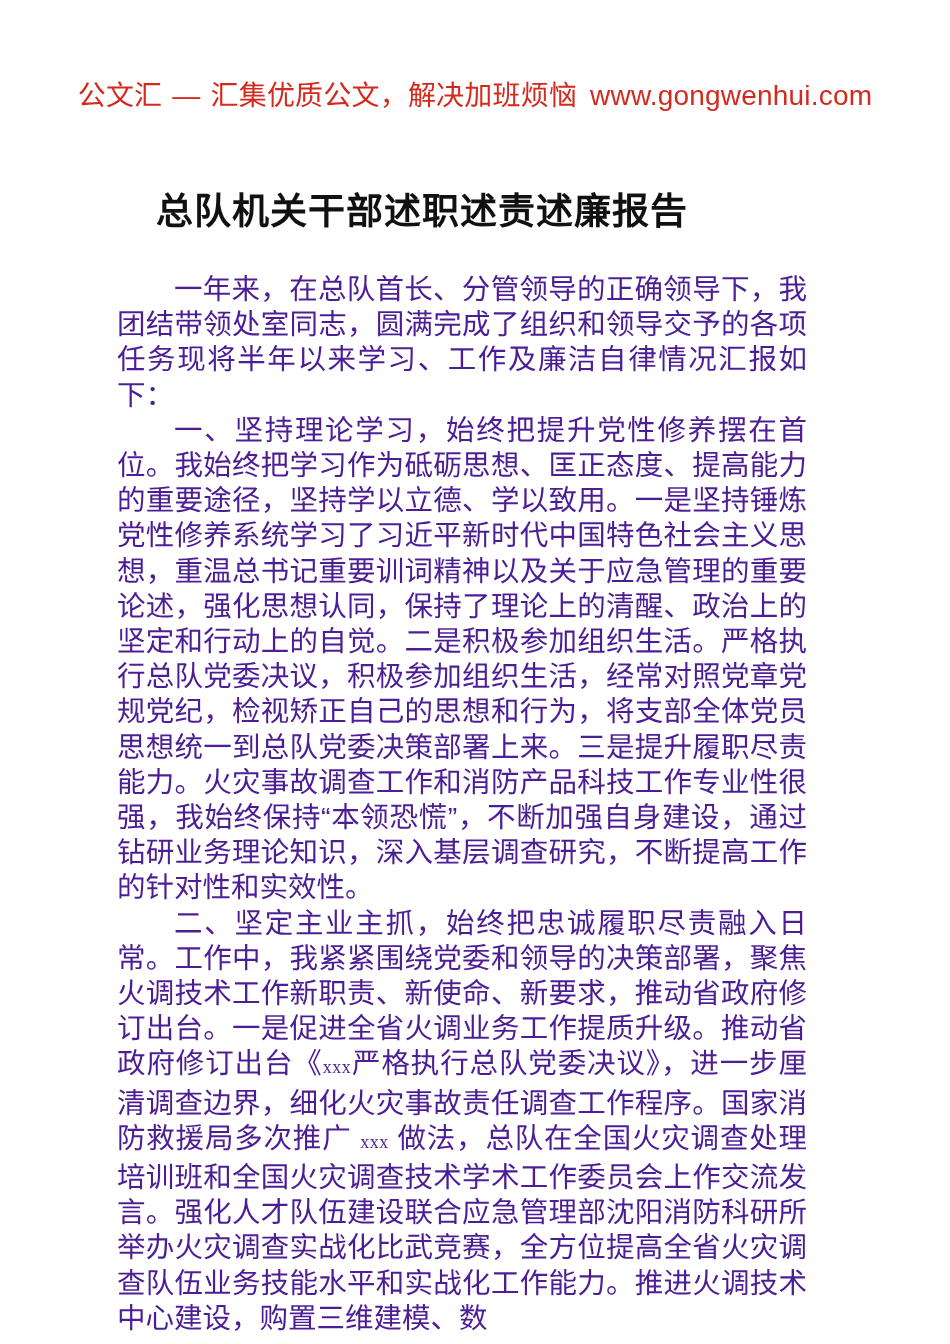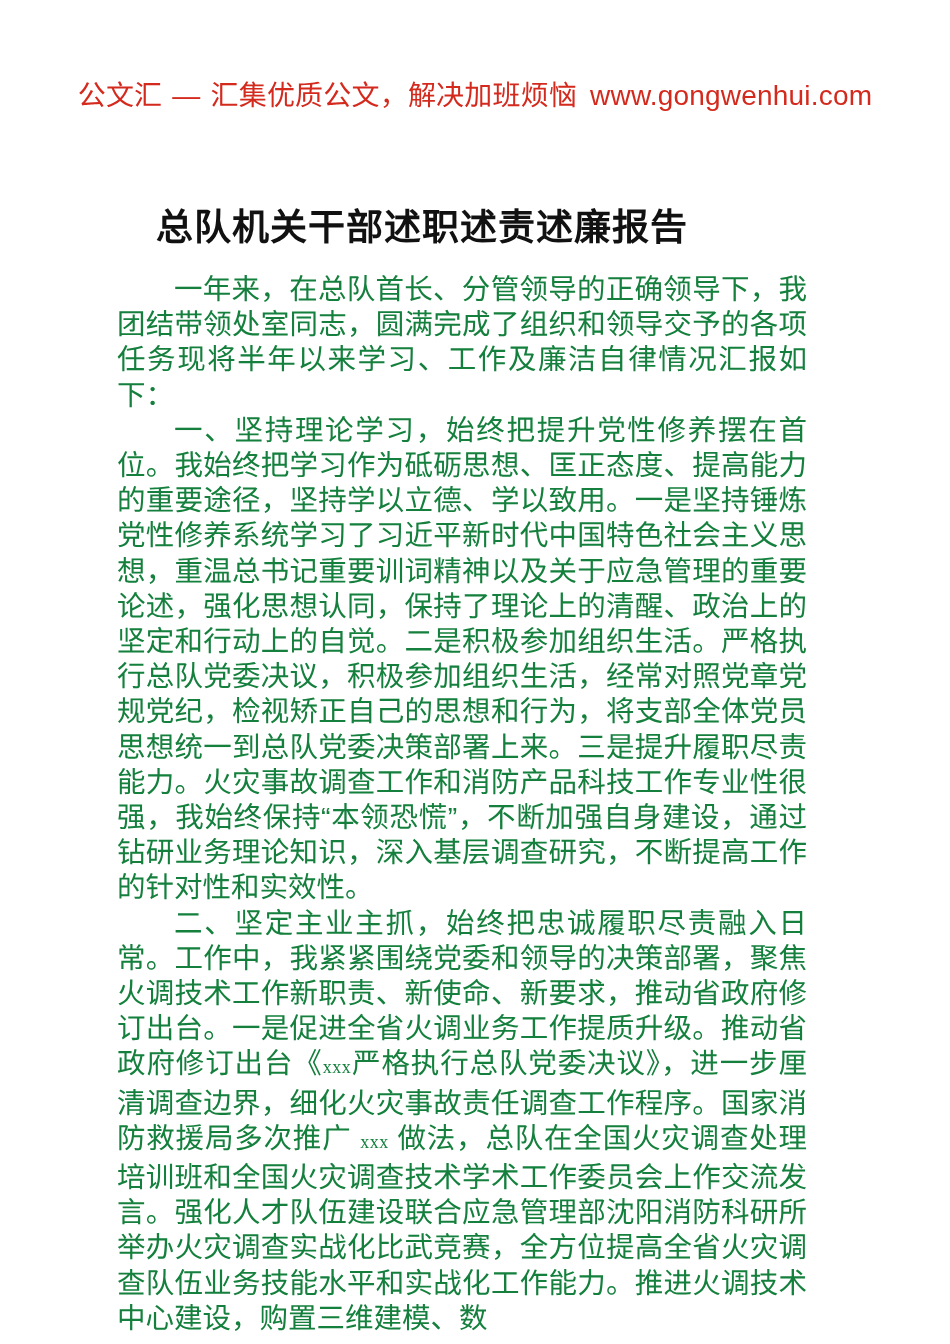--- a/index.html
+++ b/index.html
@@ -37,39 +37,39 @@
   .banner .slogan { }
   .banner .url {
     font-family: "Liberation Sans", "DejaVu Sans", sans-serif;
     padding-left: 5px;
   }
 
   
   .doc-title {
     position: absolute;
     left: 0;
-    top: 180px;
+    top: 164px;
     width: 844px;
     text-align: center;
     font-size: 37px;
     line-height: 46px;
     font-weight: 700;
     color: #111111;
     letter-spacing: 1px;
   }
 
   
   .body-text {
     position: absolute;
     left: 117px;
     top: 272px;
     width: 690px;
     font-size: 28.5px;
     line-height: 35.2px;
-    color: #15803d;
+    color: #4c1d95;
     text-align: justify;
     text-justify: inter-ideograph;
     font-weight: 400;
   }
   .body-text p {
     margin: 0;
     text-indent: 2em;
     white-space: normal;
     word-break: break-all;
   }

